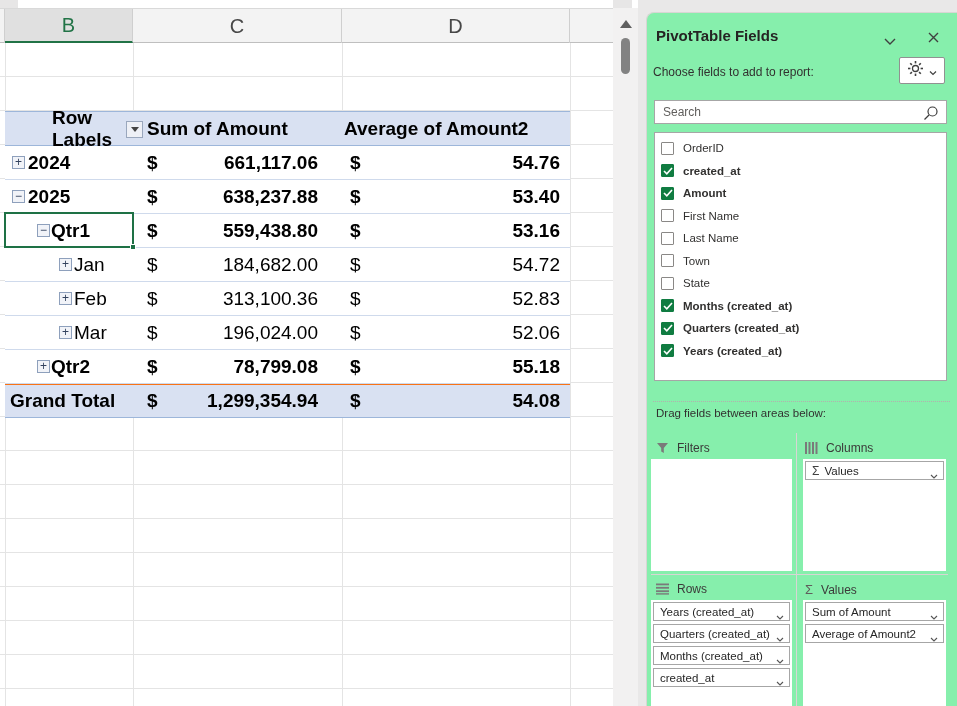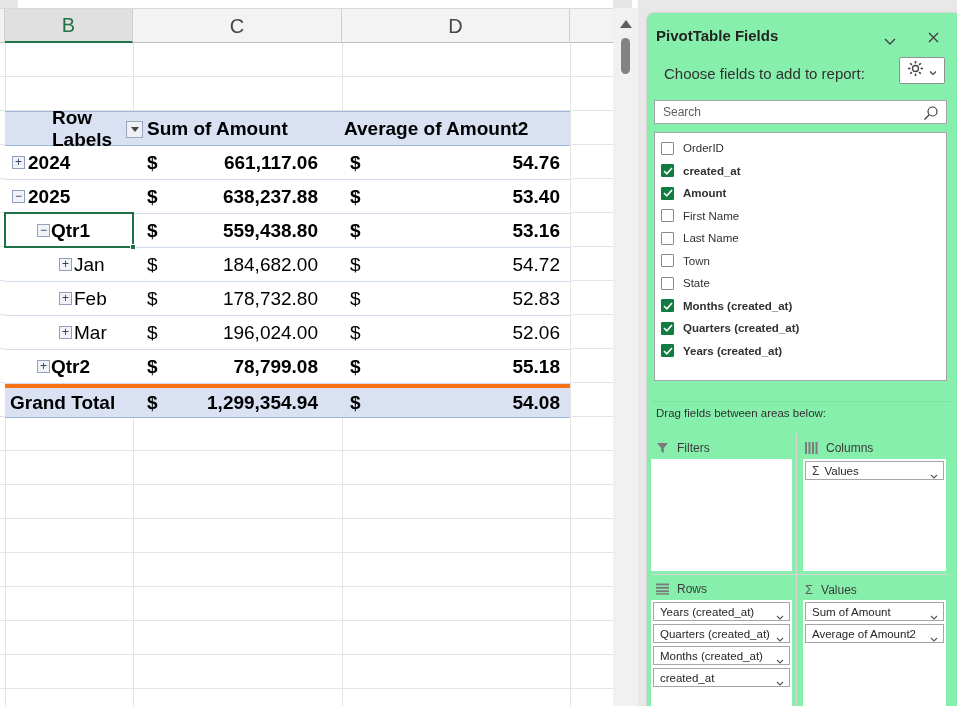--- a/index.html
+++ b/index.html
@@ -25,21 +25,21 @@
 
   
   .grid { position:absolute; left:0; top:43px; width:613px; height:663px;
           background-image:repeating-linear-gradient(to bottom,#ffffff 0 33px,#e4e4e4 33px 34px); }
   .vline { position:absolute; top:43px; height:663px; width:1px; background:#e4e4e4; }
 
   
   #pivot { position:absolute; left:5px; top:111px; width:565px; z-index:3; font-size:19px; color:#000; }
   .prow { position:relative; display:flex; height:34px; background:#fff; border-bottom:1px solid #cfdaec; }
   .prow.header { height:35px; background:#D9E1F2; border-top:1px solid #9db6da; border-bottom:1px solid #9db6da; font-weight:bold; }
-  .prow.total  { background:#D9E1F2; border-top:4px solid #f97316; border-bottom:1px solid #9db6da; }
+  .prow.total  { background:#D9E1F2; border-top:1px solid #f97316; border-bottom:1px solid #9db6da; }
   .prow.bold { font-weight:bold; }
   .pcell { position:relative; height:100%; }
   .pcell.lab { width:128px; }
   .pcell.c1  { width:209px; }
   .pcell.c2  { width:228px; }
   .lab-text { position:absolute; top:50%; transform:translateY(-50%); white-space:nowrap; }
   .dollar { position:absolute; top:50%; transform:translateY(-50%); }
   .num    { position:absolute; top:50%; transform:translateY(-50%); }
   .c1 .dollar { left:14px; } .c1 .num { right:24px; }
   .c2 .dollar { left:8px; }  .c2 .num { right:10px; }
@@ -61,21 +61,21 @@
   .vscroll .up { position:absolute; left:7px; top:12px; width:0; height:0;
                  border-left:6px solid transparent; border-right:6px solid transparent; border-bottom:8px solid #5f5f5f; }
   .vscroll .thumb { position:absolute; left:8px; top:30px; width:9px; height:36px; background:#828282; border-radius:5px; }
 
   
   .pane { position:absolute; left:638px; top:0; width:319px; height:706px; background:#e9e8e8; }
   .pane-inner { position:absolute; left:8px; top:12px; width:311px; height:694px; background:#86efac;
                 border-left:1px solid #d8d6d4; border-top:1px solid #d8d6d4; border-radius:8px 0 0 0; }
   .pane-title { position:absolute; left:9px; top:14px; font-size:15px; font-weight:bold; color:#252423; }
   .icon-btn { position:absolute; color:#404040; }
-  .pane-sub { position:absolute; left:17px; top:52px; font-size:15px; color:#323130; }
+  .pane-sub { position:absolute; left:6px; top:52px; font-size:12px; color:#323130; }
   .gear-btn { position:absolute; left:252px; top:44px; width:46px; height:27px; background:#fff; border:1px solid #919191;
               border-radius:2px; display:flex; align-items:center; justify-content:center; gap:5px; }
   .searchbox { position:absolute; left:7px; top:87px; width:293px; height:24px; background:#fff; border:1px solid #a6a6a6; }
   .searchbox input { position:absolute; left:0; top:0; width:100%; height:100%; border:none; outline:none; background:transparent;
                      font-family:"Liberation Sans",sans-serif; font-size:12px; color:#323130; padding-left:8px; }
   .searchbox input::placeholder { color:#605e5c; opacity:1; }
   .searchbox svg { position:absolute; right:7px; top:4px; }
   .fieldlist { position:absolute; left:7px; top:119px; width:293px; height:249px; background:#fff; border:1px solid #a6a6a6;
                padding-top:4px; overflow:hidden; }
   .fitem { position:relative; height:22.5px; display:flex; align-items:center; font-size:11.5px; color:#323130; padding-left:6px; }
@@ -196,21 +196,21 @@
           <span class="num">54.72</span>
         </div>
       </div>
       <div class="prow ">
         <div class="pcell lab">
           <span class="xbox" style="left: 54px;">+</span>
           <span class="lab-text" style="left: 69px;">Feb</span>
         </div>
         <div class="pcell c1">
           <span class="dollar">$</span>
-          <span class="num">178,732.80</span>
+          <span class="num">313,100.36</span>
         </div>
         <div class="pcell c2">
           <span class="dollar">$</span>
           <span class="num">52.83</span>
         </div>
       </div>
       <div class="prow ">
         <div class="pcell lab">
           <span class="xbox" style="left: 54px;">+</span>
           <span class="lab-text" style="left: 69px;">Mar</span>

